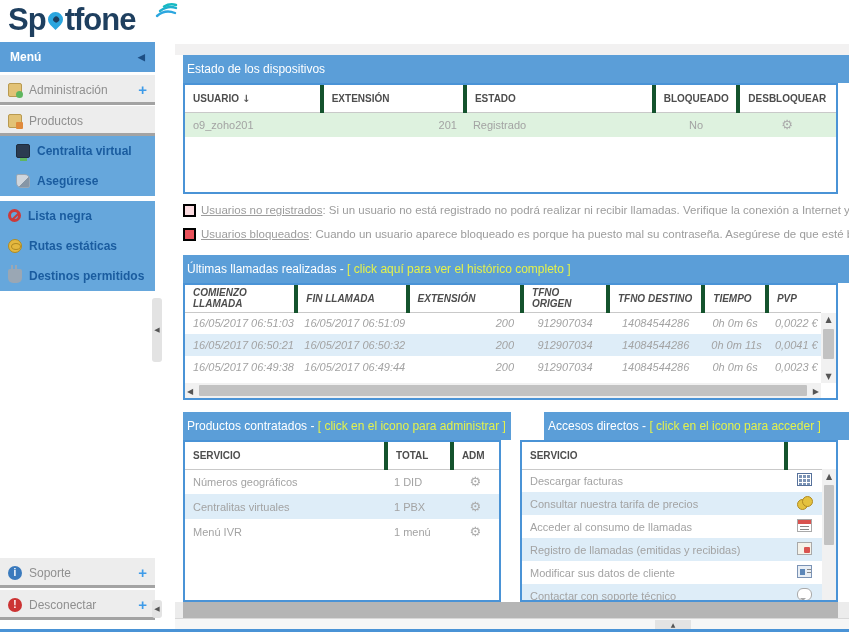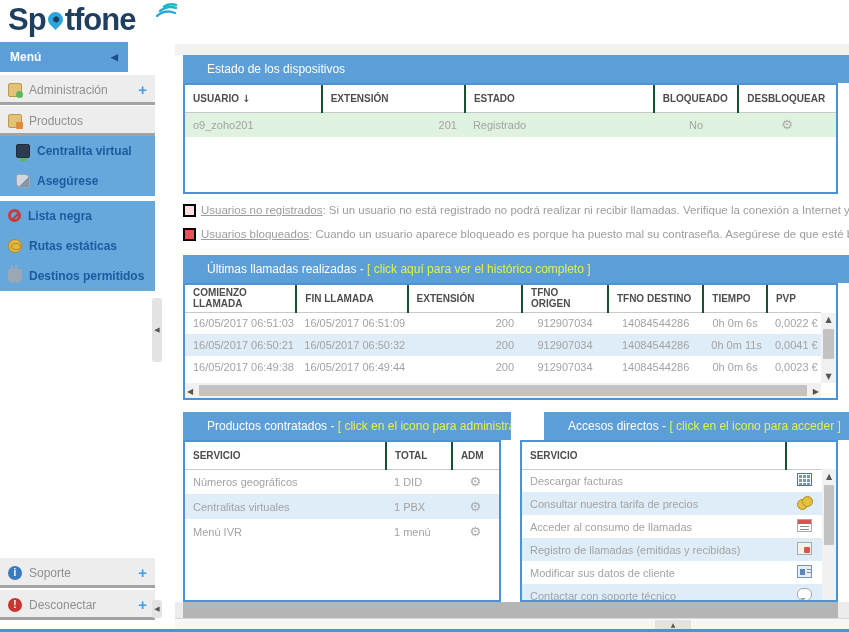--- a/index.html
+++ b/index.html
@@ -14,21 +14,21 @@
   .logo-pin { display:inline-block; width:15px; height:15px; background:#2BA6DF;
     border-radius:50% 50% 50% 0; transform:rotate(-45deg); position:relative;
     top:-3px; margin:0 2px; }
   .logo-pin i { position:absolute; left:4.5px; top:4.5px; width:6px; height:6px;
     background:#1E3F5F; border-radius:50%; }
   .logo-wifi { position:absolute; left:147px; top:0px; }
 
   .top-gray { position:absolute; top:44px; left:175px; right:0; height:11px; background:#F2F1F1; }
 
   
-  .menu-header { position:absolute; top:42px; left:0; width:128px; height:30px;
+  .menu-header { position:absolute; top:42px; left:0; width:155px; height:30px;
     background:#5B9ED8; color:#fff; font-size:12px; font-weight:bold;
     line-height:30px; padding:0 10px; }
   .menu-header .arr { float:right; color:#1D4F85; font-size:9px; }
   .side-item { position:absolute; left:0; width:155px; height:30px; font-size:12px;
     line-height:30px; padding:0 8px; }
   .side-gray { background:#EDEDED; color:#8F8F8F; border-bottom:3px solid #a3a3a3; }
   .side-gray .plus { float:right; color:#3E9BE9; font-weight:bold; font-size:15px; }
   .side-blue { background:#66A7DC; color:#1A5C9F; font-weight:bold; }
   .sicon { display:inline-block; width:14px; height:14px; vertical-align:middle;
     margin-right:7px; position:relative; top:-1px; }
@@ -55,27 +55,27 @@
     font-weight:bold; line-height:14px; font-style:normal; }
   .ic-info { background:#3A7ABD; }
   .ic-alert { background:#CC3333; }
 
   .gap-handle { position:absolute; left:152px; width:10px; background:#E3E3E3;
     border-radius:3px; color:#555; font-size:7px; text-align:center;
     font-family:"DejaVu Sans", sans-serif; }
 
   
   .sec-header { position:absolute; height:28px; background:#5B9ED8; color:#fff;
-    font-size:12px; line-height:28px; padding:0 24px; white-space:nowrap; overflow:hidden; }
+    font-size:12px; line-height:28px; padding:0 4px; white-space:nowrap; overflow:hidden; }
   .sec-link { color:#E4F24B; cursor:pointer; }
   .panel { position:absolute; background:#fff; border:2px solid #4A93D6; overflow:hidden; }
 
   table.grid { width:100%; border-collapse:collapse; table-layout:fixed; }
   .grid th { font-size:10px; color:#4D4D4D; text-align:left; padding:0 8px;
-    height:27px; border-bottom:1px solid #C9C9C9; border-right:2px solid #14532d;
+    height:27px; border-bottom:1px solid #C9C9C9; border-right:4px solid #14532d;
     background:#fff; font-weight:bold; }
   .grid th:last-child { border-right:none; }
   .grid td { font-size:11px; color:#A3A3A3; padding:0 8px; height:25px;
     white-space:nowrap; overflow:hidden; }
   .ta-r { text-align:right; } .ta-c { text-align:center; }
   .row-pink td { background:#FBDCE0; border-bottom:1px solid #fff; }
   .row-green td { background:#DEF2DF; border-bottom:1px solid #fff; }
   .row-alt td { background:#DEEDF8; }
   .gear { color:#ABABAB; font-size:13px; font-family:"DejaVu Sans", sans-serif;
     cursor:pointer; }
@@ -223,21 +223,21 @@
   <div class="legend-row" style="top:202px;">
     <span class="swatch sw-pink"></span><span class="legend-term">Usuarios no registrados</span><span>: Si un usuario no está registrado no podrá realizar ni recibir llamadas. Verifique la conexión a Internet y reinicie el dispositivo.</span>
   </div>
   <div class="legend-row" style="top:226px;">
     <span class="swatch sw-red"></span><span class="legend-term">Usuarios bloqueados</span><span>: Cuando un usuario aparece bloqueado es porque ha puesto mal su contraseña. Asegúrese de que esté bien escrita antes de desbloquearlo.</span>
   </div>
 
   <div class="sec-header" style="top:255px; left:183px; width:666px;">
     <span>Últimas llamadas realizadas - </span><span class="sec-link">[ click aquí para ver el histórico completo ]</span>
   </div>
-  <div class="panel" style="top:283px; left:183px; width:655px; height:117px;">
+  <div class="panel" style="top:283px; left:183px; width:655px; height:117px;font-style:italic;">
     <div style="position:absolute; left:0; top:0; right:15px;">
       <table class="grid">
         <colgroup>
             <col style="width:17.5%">
             <col style="width:17.5%">
             <col style="width:18%">
             <col style="width:13.5%">
             <col style="width:15%">
             <col style="width:10%">
             <col style="width:8.5%">

